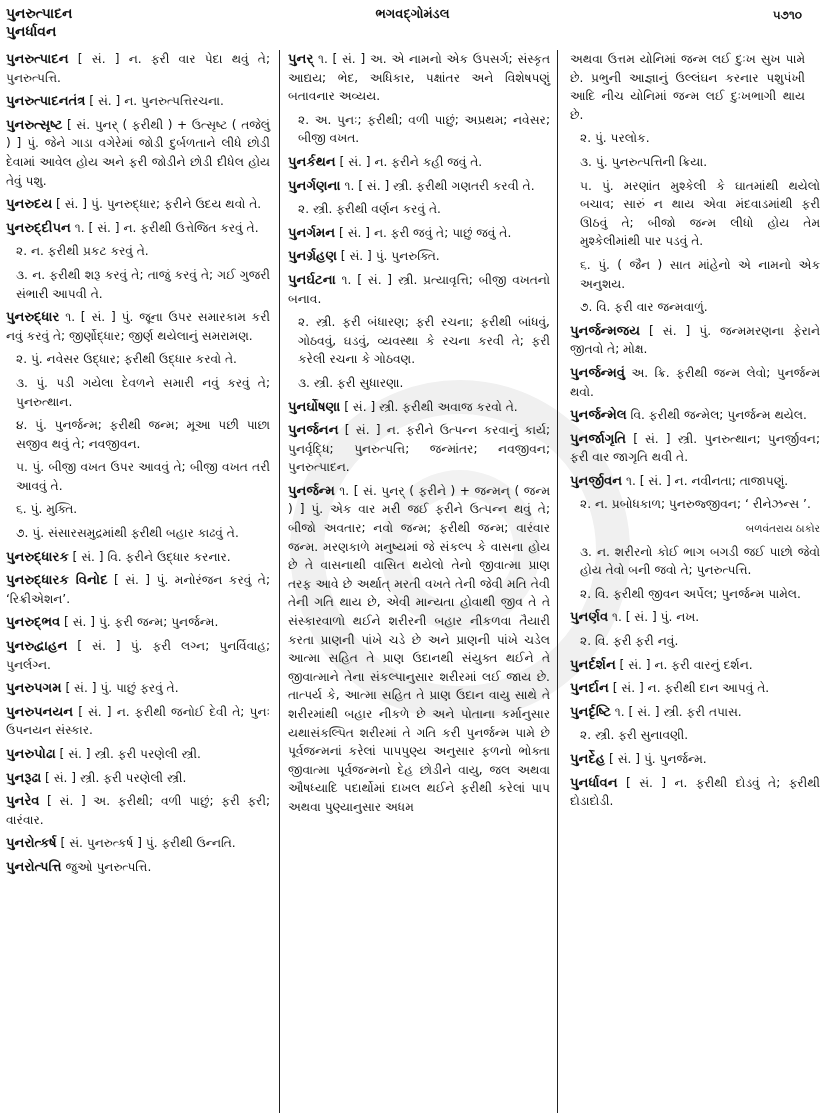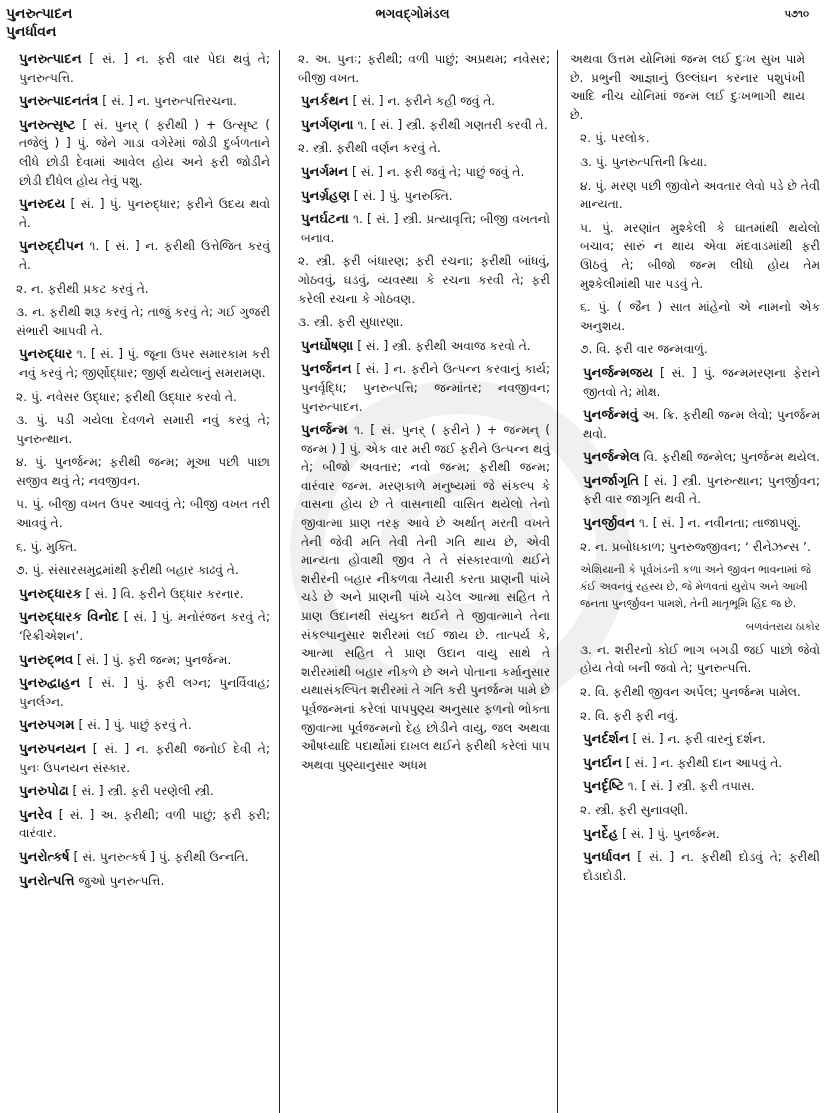--- a/index.html
+++ b/index.html
@@ -1,29 +1,29 @@
 <!DOCTYPE html>
 <html><head>
 <meta charset="utf-8">
 <style>
   html,body{margin:0;padding:0;background:#fff;}
   body{width:825px;height:1113px;overflow:hidden;position:relative;font-family:"DejaVu Sans",sans-serif;color:#111;}
   .header{position:absolute;top:0;left:0;width:825px;height:48px;}
   .guide{position:absolute;left:6px;top:4px;font-weight:bold;font-size:14px;line-height:18px;}
   .title{position:absolute;left:0;width:825px;top:6px;text-align:center;font-weight:bold;font-size:13px;}
-  .pageno{position:absolute;right:16px;top:8px;font-weight:bold;font-size:10px;}
+  .pageno{position:absolute;right:23px;top:8px;font-weight:bold;font-size:12px;}
   .watermark{position:absolute;left:290px;top:380px;width:340px;height:340px;border-radius:50%;border:34px solid #f0f0f0;box-sizing:border-box;z-index:0;}
   .watermark2{position:absolute;left:380px;top:470px;width:160px;height:160px;border-radius:50%;border:26px solid #f2f2f2;box-sizing:border-box;z-index:0;}
   .col{position:absolute;top:50px;bottom:0;font-size:12.2px;line-height:18.6px;z-index:1;}
   .c1{left:6px;width:264px;}
   .c2{left:288px;width:262px;}
   .c3{left:570px;width:250px;}
   .rule{position:absolute;top:50px;width:1px;bottom:0;background:#222;z-index:1;}
   .r1{left:279px;} .r2{left:557px;}
-  .entry{margin:0 0 5px 13px;text-align:justify;}
+  .entry{margin:0 0 5px 0;text-align:justify;}
   .sense{margin:0 0 5px 0;padding-left:10px;text-align:justify;}
   .cont{margin:0 15px 5px 0;text-align:justify;}
   .hw{font-weight:bold;font-size:13.2px;}
   .attr{text-align:right;font-size:10.5px;margin:0 0 5px 0;}
   .quote{font-size:10.8px;line-height:17px;padding-left:10px;margin:0 0 5px 0;}
 </style>
 </head>
 <body>
 
 <div class="header">
@@ -56,56 +56,57 @@
     <div class="sense">૫. પું. બીજી વખત ઉપર આવવું તે; બીજી વખત તરી આવવું તે.</div>
     <div class="sense">૬. પું. મુક્તિ.</div>
     <div class="sense">૭. પું. સંસારસમુદ્રમાંથી ફરીથી બહાર કાઢવું તે.</div>
     <div class="entry"><span class="hw">પુનરુદ્ધારક</span><span> [ સં. ] વિ. ફરીને ઉદ્ધાર કરનાર.</span></div>
     <div class="entry"><span class="hw">પુનરુદ્ધારક વિનોદ</span><span> [ સં. ] પું. મનોરંજન કરવું તે; ‘રિક્રીએશન’.</span></div>
     <div class="entry"><span class="hw">પુનરુદ્ભવ</span><span> [ સં. ] પું. ફરી જન્મ; પુનર્જન્મ.</span></div>
     <div class="entry"><span class="hw">પુનરુદ્વાહન</span><span> [ સં. ] પું. ફરી લગ્ન; પુનર્વિવાહ; પુનર્લગ્ન.</span></div>
     <div class="entry"><span class="hw">પુનરુપગમ</span><span> [ સં. ] પું. પાછું ફરવું તે.</span></div>
     <div class="entry"><span class="hw">પુનરુપનયન</span><span> [ સં. ] ન. ફરીથી જનોઈ દેવી તે; પુનઃ ઉપનયન સંસ્કાર.</span></div>
     <div class="entry"><span class="hw">પુનરુપોઢા</span><span> [ સં. ] સ્ત્રી. ફરી પરણેલી સ્ત્રી.</span></div>
+    <div class="entry"><span class="hw">પુનરૂઢા</span><span> [ સં. ] સ્ત્રી. ફરી પરણેલી સ્ત્રી.</span></div>
     <div class="entry"><span class="hw">પુનરેવ</span><span> [ સં. ] અ. ફરીથી; વળી પાછું; ફરી ફરી; વારંવાર.</span></div>
     <div class="entry"><span class="hw">પુનરોત્કર્ષ</span><span> [ સં. પુનરુત્કર્ષ ] પું. ફરીથી ઉન્નતિ.</span></div>
     <div class="entry"><span class="hw">પુનરોત્પત્તિ</span><span> જુઓ પુનરુત્પત્તિ.</span></div>
   </div>
 <div class="col c2">
+    <div class="entry"><span class="hw">પુનર્</span><span> ૧. [ સં. ] અ. એ નામનો એક ઉપસર્ગ; સંસ્કૃત આદ્યય; ભેદ, અધિકાર, પક્ષાંતર અને વિશેષપણું બતાવનાર અવ્યય.</span></div>
     <div class="sense">૨. અ. પુનઃ; ફરીથી; વળી પાછું; અપ્રથમ; નવેસર; બીજી વખત.</div>
     <div class="entry"><span class="hw">પુનર્કથન</span><span> [ સં. ] ન. ફરીને કહી જવું તે.</span></div>
     <div class="entry"><span class="hw">પુનર્ગણના</span><span> ૧. [ સં. ] સ્ત્રી. ફરીથી ગણતરી કરવી તે.</span></div>
     <div class="sense">૨. સ્ત્રી. ફરીથી વર્ણન કરવું તે.</div>
     <div class="entry"><span class="hw">પુનર્ગમન</span><span> [ સં. ] ન. ફરી જવું તે; પાછું જવું તે.</span></div>
     <div class="entry"><span class="hw">પુનર્ગ્રહણ</span><span> [ સં. ] પું. પુનરુક્તિ.</span></div>
     <div class="entry"><span class="hw">પુનર્ઘટના</span><span> ૧. [ સં. ] સ્ત્રી. પ્રત્યાવૃત્તિ; બીજી વખતનો બનાવ.</span></div>
     <div class="sense">૨. સ્ત્રી. ફરી બંધારણ; ફરી રચના; ફરીથી બાંધવું, ગોઠવવું, ઘડવું, વ્યવસ્થા કે રચના કરવી તે; ફરી કરેલી રચના કે ગોઠવણ.</div>
     <div class="sense">૩. સ્ત્રી. ફરી સુધારણા.</div>
     <div class="entry"><span class="hw">પુનર્ઘોષણા</span><span> [ સં. ] સ્ત્રી. ફરીથી અવાજ કરવો તે.</span></div>
     <div class="entry"><span class="hw">પુનર્જનન</span><span> [ સં. ] ન. ફરીને ઉત્પન્ન કરવાનું કાર્ય; પુનર્વૃદ્ધિ; પુનરુત્પત્તિ; જન્માંતર; નવજીવન; પુનરુત્પાદન.</span></div>
     <div class="entry"><span class="hw">પુનર્જન્મ</span><span> ૧. [ સં. પુનર્ ( ફરીને ) + જન્મન્ ( જન્મ ) ] પું. એક વાર મરી જઈ ફરીને ઉત્પન્ન થવું તે; બીજો અવતાર; નવો જન્મ; ફરીથી જન્મ; વારંવાર જન્મ. મરણકાળે મનુષ્યમાં જે સંકલ્પ કે વાસના હોય છે તે વાસનાથી વાસિત થયેલો તેનો જીવાત્મા પ્રાણ તરફ આવે છે અર્થાત્ મરતી વખતે તેની જેવી મતિ તેવી તેની ગતિ થાય છે, એવી માન્યતા હોવાથી જીવ તે તે સંસ્કારવાળો થઈને શરીરની બહાર નીકળવા તૈયારી કરતા પ્રાણની પાંખે ચડે છે અને પ્રાણની પાંખે ચડેલ આત્મા સહિત તે પ્રાણ ઉદાનથી સંયુક્ત થઈને તે જીવાત્માને તેના સંકલ્પાનુસાર શરીરમાં લઈ જાય છે. તાત્પર્ય કે, આત્મા સહિત તે પ્રાણ ઉદાન વાયુ સાથે તે શરીરમાંથી બહાર નીકળે છે અને પોતાના કર્માનુસાર યથાસંકલ્પિત શરીરમાં તે ગતિ કરી પુનર્જન્મ પામે છે પૂર્વજન્મનાં કરેલાં પાપપુણ્ય અનુસાર ફળનો ભોક્તા જીવાત્મા પૂર્વજન્મનો દેહ છોડીને વાયુ, જલ અથવા ઔષધ્યાદિ પદાર્થોમાં દાખલ થઈને ફરીથી કરેલાં પાપ અથવા પુણ્યાનુસાર અધમ</span></div>
   </div>
 <div class="col c3">
     <div class="cont">અથવા ઉત્તમ યોનિમાં જન્મ લઈ દુઃખ સુખ પામે છે. પ્રભુની આજ્ઞાનું ઉલ્લંઘન કરનાર પશુપંખી આદિ નીચ યોનિમાં જન્મ લઈ દુઃખભાગી થાય છે.</div>
     <div class="sense">૨. પું. પરલોક.</div>
     <div class="sense">૩. પું. પુનરુત્પત્તિની ક્રિયા.</div>
-    <div class="sense">૪. પું. મરણ પછી જીવોને અવતાર લેવો પડે છે તેવી માન્યતા.</div>
     <div class="sense">૫. પું. મરણાંત મુશ્કેલી કે ઘાતમાંથી થયેલો બચાવ; સારું ન થાય એવા મંદવાડમાંથી ફરી ઊઠવું તે; બીજો જન્મ લીધો હોય તેમ મુશ્કેલીમાંથી પાર પડવું તે.</div>
     <div class="sense">૬. પું. ( જૈન ) સાત માંહેનો એ નામનો એક અનુશય.</div>
     <div class="sense">૭. વિ. ફરી વાર જન્મવાળું.</div>
     <div class="entry"><span class="hw">પુનર્જન્મજય</span><span> [ સં. ] પું. જન્મમરણના ફેરાને જીતવો તે; મોક્ષ.</span></div>
     <div class="entry"><span class="hw">પુનર્જન્મવું</span><span> અ. ક્રિ. ફરીથી જન્મ લેવો; પુનર્જન્મ થવો.</span></div>
     <div class="entry"><span class="hw">પુનર્જન્મેલ</span><span> વિ. ફરીથી જન્મેલ; પુનર્જન્મ થયેલ.</span></div>
     <div class="entry"><span class="hw">પુનર્જાગૃતિ</span><span> [ સં. ] સ્ત્રી. પુનરુત્થાન; પુનર્જીવન; ફરી વાર જાગૃતિ થવી તે.</span></div>
     <div class="entry"><span class="hw">પુનર્જીવન</span><span> ૧. [ સં. ] ન. નવીનતા; તાજાપણું.</span></div>
     <div class="sense">૨. ન. પ્રબોધકાળ; પુનરુજ્જીવન; ‘ રીનેઝન્સ ’.</div>
-    <div class="quote">એશિયાની કે પૂર્વખંડની કળા અને જીવન ભાવનામાં જે કંઈ અવનવું રહસ્ય છે, જે મેળવતાં યુરોપ અને આખી જનતા પુનર્જીવન પામશે, તેની માતૃભૂમિ હિંદ જ છે.</div>
     <div class="attr">બળવંતરાય ઠાકોર</div>
     <div class="sense">૩. ન. શરીરનો કોઈ ભાગ બગડી જઈ પાછો જેવો હોય તેવો બની જવો તે; પુનરુત્પત્તિ.</div>
     <div class="sense">૨. વિ. ફરીથી જીવન અર્પેલ; પુનર્જન્મ પામેલ.</div>
+    <div class="entry"><span class="hw">પુનર્ણવ</span><span> ૧. [ સં. ] પું. નખ.</span></div>
     <div class="sense">૨. વિ. ફરી ફરી નવું.</div>
     <div class="entry"><span class="hw">પુનર્દર્શન</span><span> [ સં. ] ન. ફરી વારનું દર્શન.</span></div>
     <div class="entry"><span class="hw">પુનર્દાન</span><span> [ સં. ] ન. ફરીથી દાન આપવું તે.</span></div>
     <div class="entry"><span class="hw">પુનર્દૃષ્ટિ</span><span> ૧. [ સં. ] સ્ત્રી. ફરી તપાસ.</span></div>
     <div class="sense">૨. સ્ત્રી. ફરી સુનાવણી.</div>
     <div class="entry"><span class="hw">પુનર્દેહ</span><span> [ સં. ] પું. પુનર્જન્મ.</span></div>
     <div class="entry"><span class="hw">પુનર્ધાવન</span><span> [ સં. ] ન. ફરીથી દોડવું તે; ફરીથી દોડાદોડી.</span></div>
   </div>
 
 </body></html>

